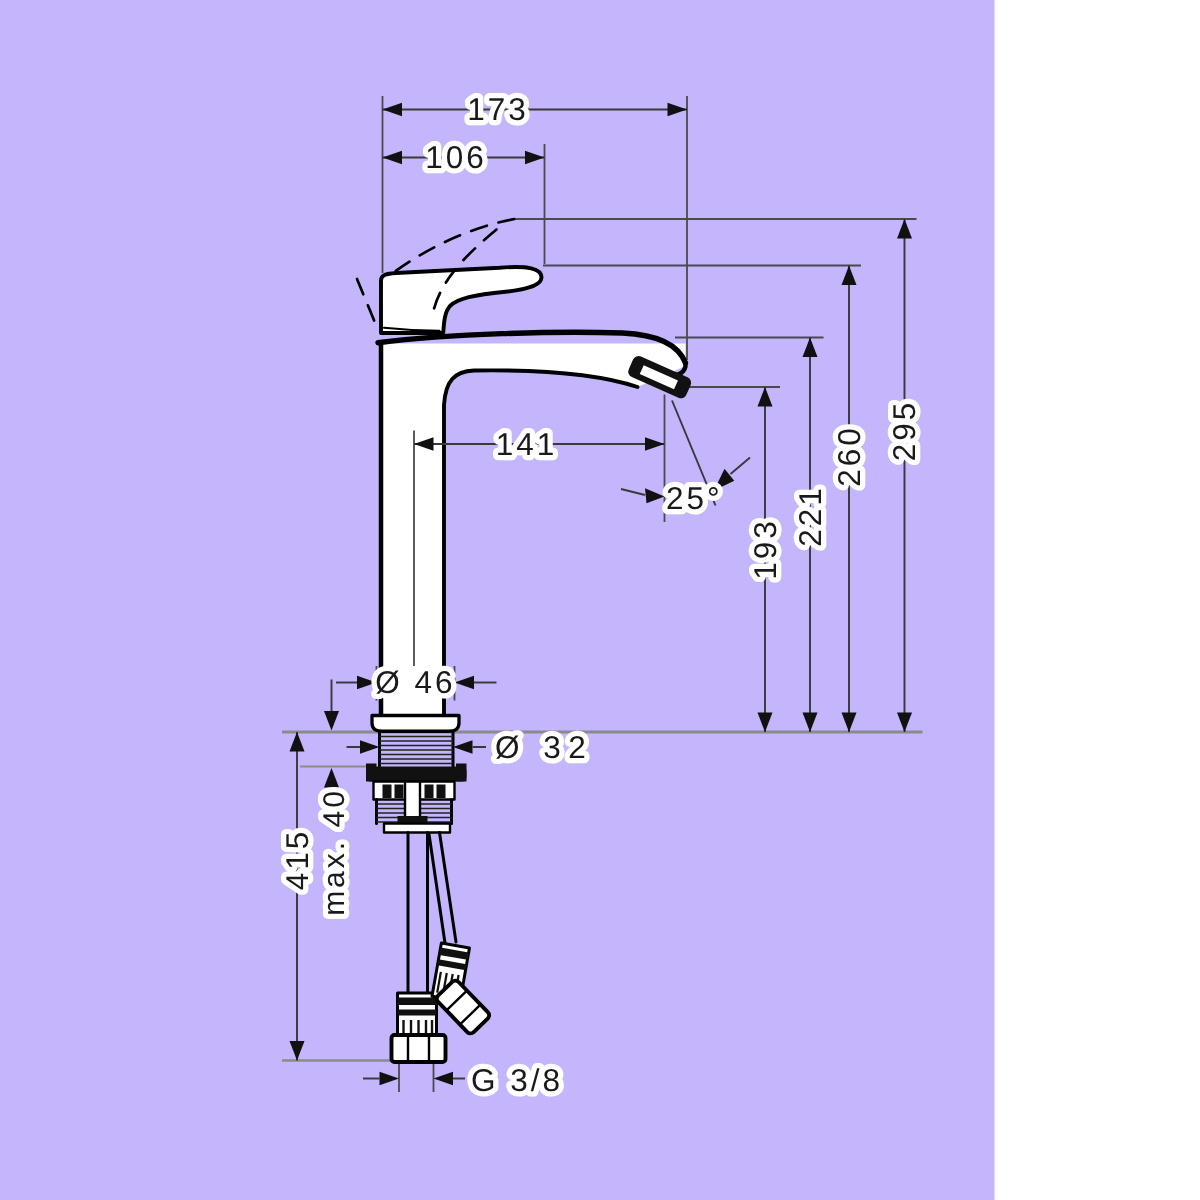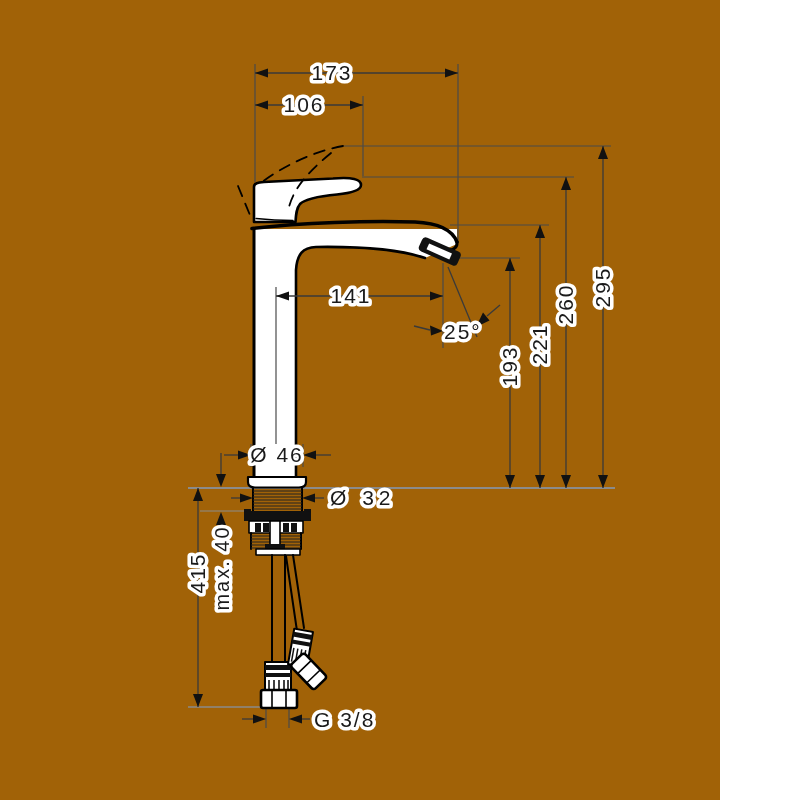--- a/index.html
+++ b/index.html
@@ -1,19 +1,19 @@
 <!DOCTYPE html>
 <html><head>
 <meta charset="utf-8">
 <style>
   html,body{margin:0;padding:0;background:#ffffff;}
   .canvas{
     position:relative;
-    width:720px;height:800px;
-    background:#a16207;
+    width:663px;height:800px;
+    background:#c4b5fd;
     font-family:"Liberation Sans", sans-serif;
     overflow:hidden;
   }
   svg{display:block;}
   .objline{stroke:#000000;fill:none;stroke-linecap:round;stroke-linejoin:round;}
   .thin{stroke:#4a4a4a;stroke-width:1.2;fill:none;}
   .dimline{stroke:#3a3a3a;stroke-width:1.3;fill:none;}
   .refgray{stroke:#8b8b8b;fill:none;}
   .arr{fill:#111111;stroke:none;}
   .dimtext{

